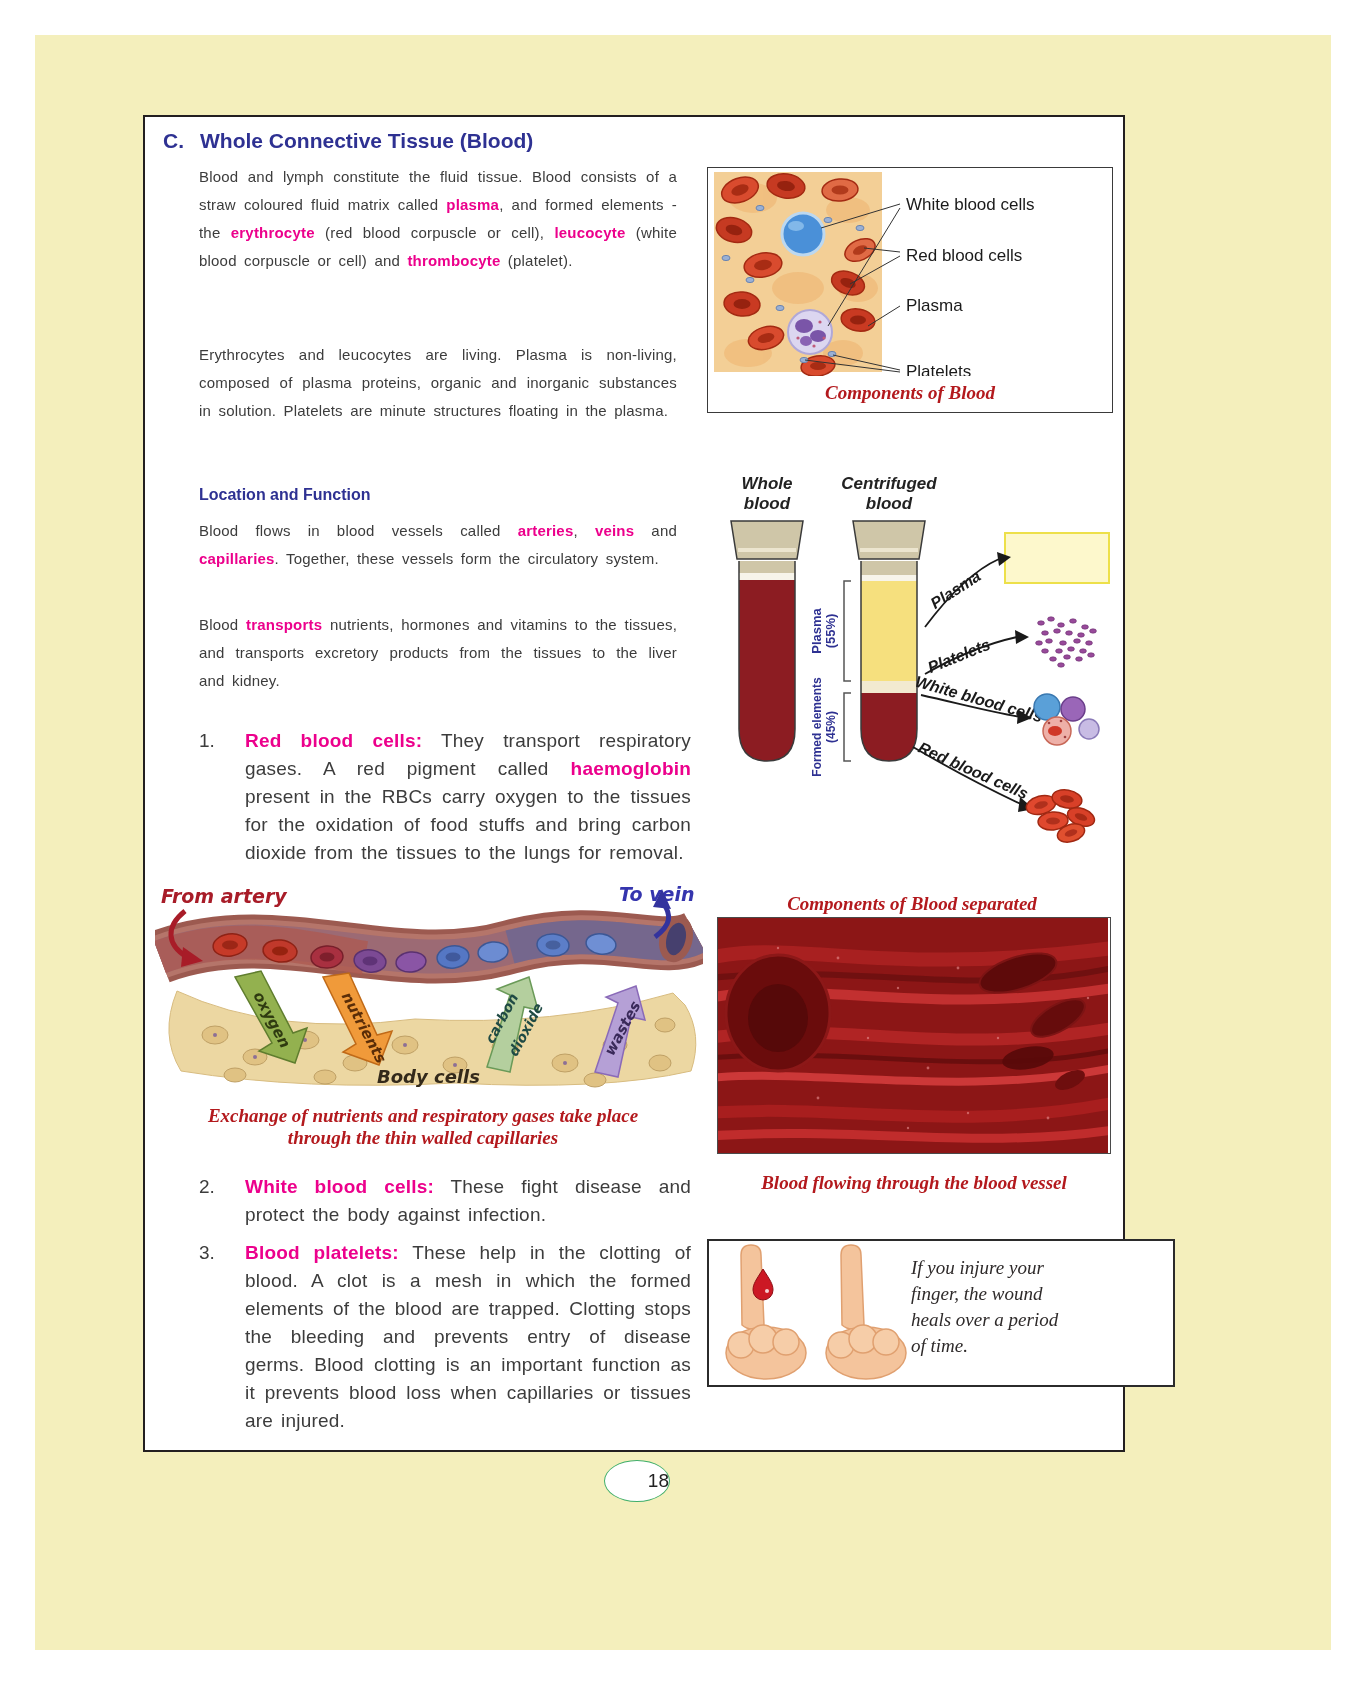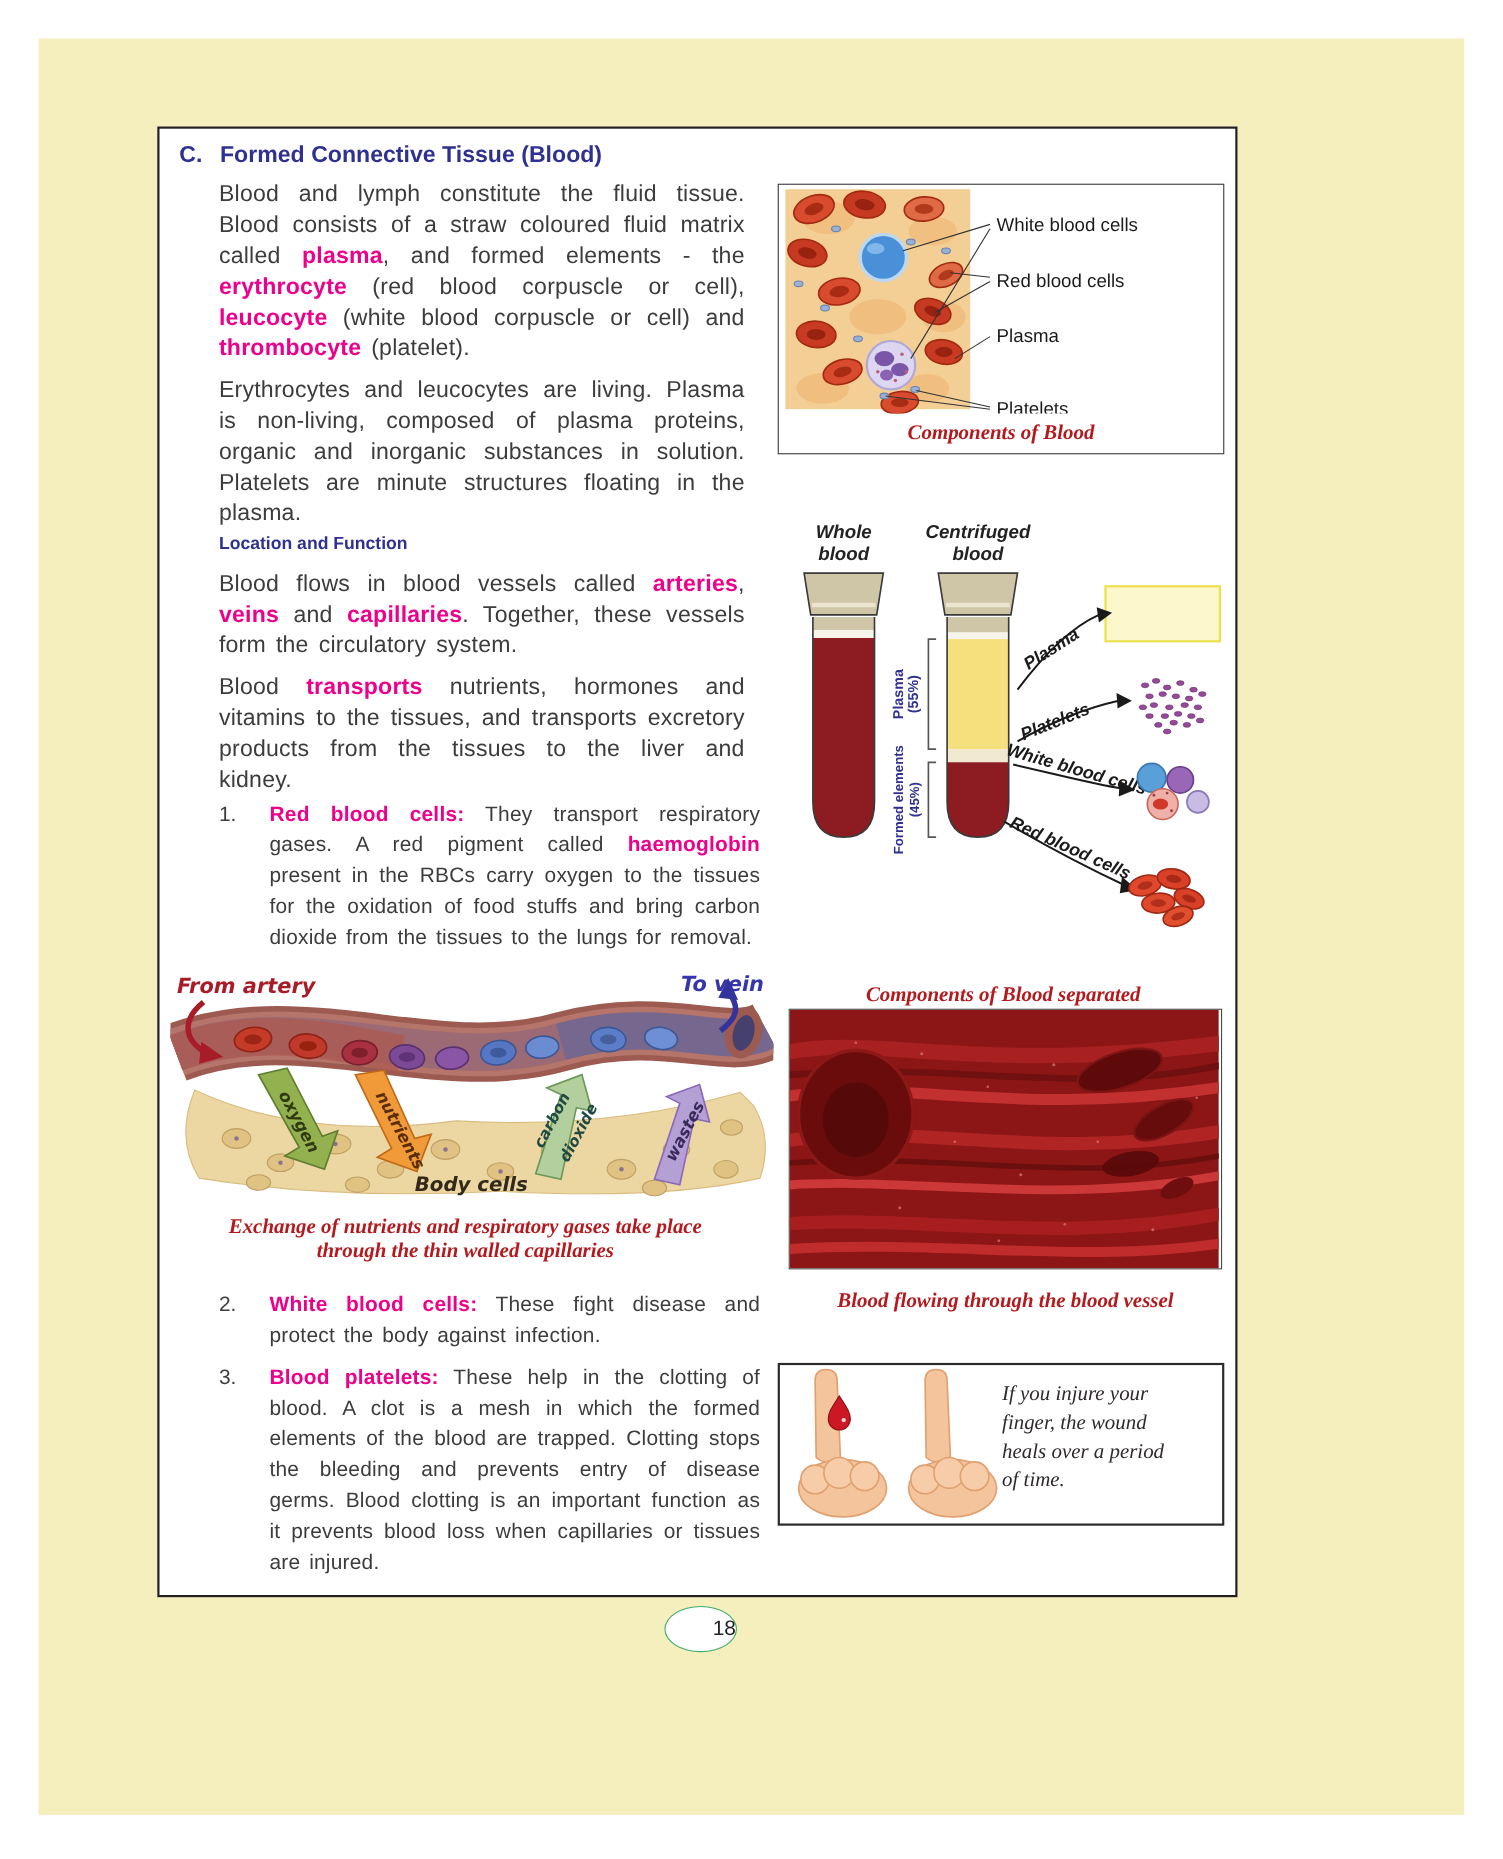--- a/index.html
+++ b/index.html
@@ -5,37 +5,37 @@
   html,body{margin:0;padding:0;}
   body{width:1366px;height:1690px;background:#ffffff;position:relative;
        font-family:"Liberation Sans",sans-serif;color:#3a3a3a;}
   .page{position:absolute;left:35px;top:35px;width:1296px;height:1615px;
         background:#f4efbc;}
   .content-box{position:absolute;left:108px;top:80px;width:982px;height:1337px;
         background:#ffffff;border:2px solid #231f20;box-sizing:border-box;}
   
   .title-row{position:absolute;left:18px;top:12px;width:540px;display:flex;gap:16px;
         color:#2e3192;font-weight:bold;font-size:21px;}
-  .body-par{position:absolute;font-size:21px;line-height:28px;text-align:justify;
+  .body-par{position:absolute;font-size:15px;line-height:28px;text-align:justify;
         word-spacing:3px;letter-spacing:.2px;color:#3c3c3c;}
   .kw{color:#ec008c;font-weight:bold;}
   .subhead{position:absolute;left:54px;top:369px;color:#2e3192;font-weight:bold;font-size:16px;}
   .list-item{position:absolute;display:flex;font-size:19px;line-height:28px;color:#3c3c3c;}
   .list-num{width:46px;flex:none;}
   .list-text{text-align:justify;word-spacing:2.5px;letter-spacing:.2px;}
   
   .fig-caption{font-family:"Liberation Serif",serif;font-style:italic;font-weight:bold;
         color:#b3191d;font-size:19px;text-align:center;}
   
   .fig1-box{position:absolute;left:562px;top:50px;width:406px;height:246px;
         border:1.5px solid #3a3a3a;background:#fff;box-sizing:border-box;}
   .fig2-wrap{position:absolute;left:558px;top:352px;width:418px;}
   .fig3-wrap{position:absolute;left:572px;top:800px;width:394px;}
   .fig3-img{border:1.5px solid #4a4a4a;line-height:0;}
-  .fig4-box{position:absolute;left:562px;top:1122px;width:406px;height:148px;
+  .fig4-box{position:absolute;left:562px;top:1122px;width:468px;height:148px;
         border:2px solid #2b2b2b;background:#fff;box-sizing:border-box;}
   .fig4-note{position:absolute;left:202px;top:14px;width:192px;
         font-family:"Liberation Serif",serif;font-style:italic;font-size:19px;
         line-height:26px;color:#2e2a2a;}
   .fig4-caption{position:absolute;left:552px;top:1278px;width:426px;}
   .fig-capillary{position:absolute;left:10px;top:768px;width:548px;height:212px;}
   .cap-caption{position:absolute;left:14px;top:988px;width:528px;}
   .pageno{position:absolute;left:569px;top:1425px;width:64px;height:40px;background:#fff;
         border:1.5px solid #3fae6a;border-radius:50%;display:flex;align-items:center;
         justify-content:flex-end;font-size:19px;color:#222;}
@@ -45,21 +45,21 @@
   .arrow-label{font-family:"Liberation Serif",serif;font-weight:bold;font-style:italic;}
 </style>
 </head>
 <body>
 
 <div class="page">
   <div class="content-box">
 
     <div class="title-row">
       <span>C.</span>
-      <span>Formed Connective Tissue (Blood)</span>
+      <span>Whole Connective Tissue (Blood)</span>
     </div>
 
     <div class="body-par" style="left:54px;top:46px;width:478px;"><span>Blood and lymph constitute the fluid tissue. Blood consists of a straw coloured fluid matrix called </span><span class="kw">plasma</span><span>, and formed elements - the </span><span class="kw">erythrocyte</span><span> (red blood corpuscle or cell), </span><span class="kw">leucocyte</span><span> (white blood corpuscle or cell) and </span><span class="kw">thrombocyte</span><span> (platelet).</span></div>
 
     <div class="body-par" style="left:54px;top:224px;width:478px;">Erythrocytes and leucocytes are living. Plasma is non-living, composed of plasma proteins, organic and inorganic substances in solution. Platelets are minute structures floating in the plasma.</div>
 
     <div class="subhead">Location and Function</div>
 
     <div class="body-par" style="left:54px;top:400px;width:478px;"><span>Blood flows in blood vessels called </span><span class="kw">arteries</span><span>, </span><span class="kw">veins</span><span> and </span><span class="kw">capillaries</span><span>. Together, these vessels form the circulatory system.</span></div>
 

